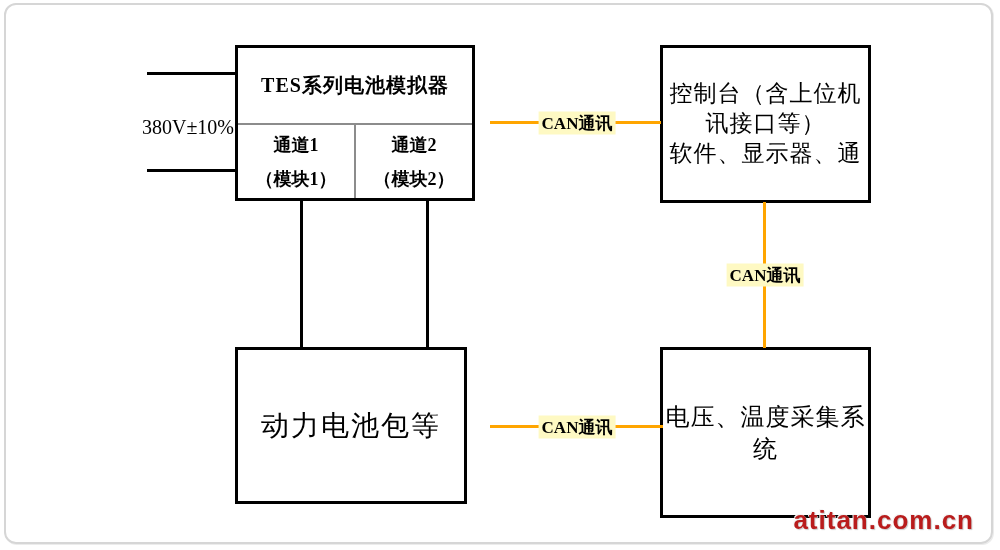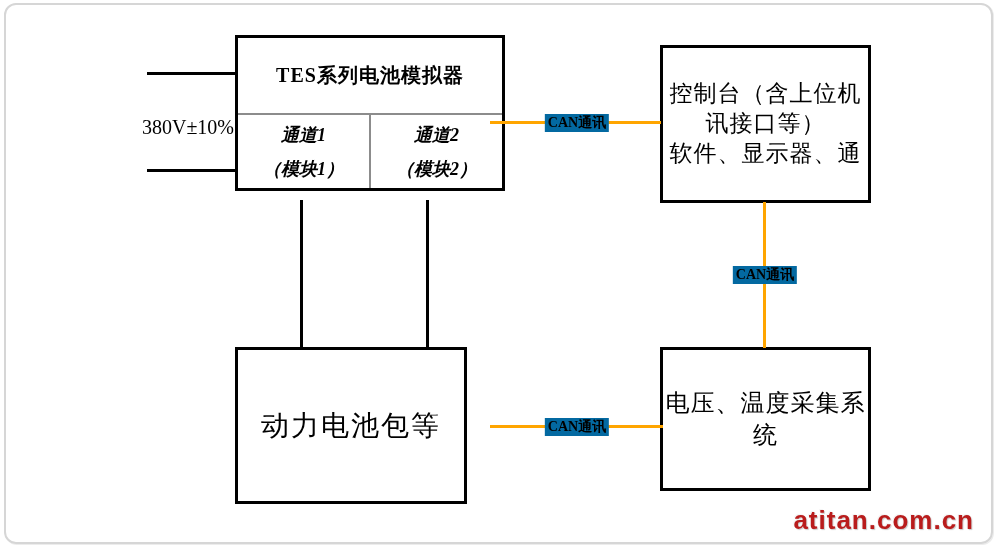--- a/index.html
+++ b/index.html
@@ -10,55 +10,55 @@
   .frame{
     position:absolute;left:4px;top:3px;right:7px;bottom:6px;
     border:2px solid #d6d6d6;border-radius:12px;pointer-events:none;
     box-shadow:1px 1px 0 #ececec;
   }
   .box{
     position:absolute;background:#fff;border:3px solid #000;box-sizing:border-box;
     display:flex;flex-direction:column;align-items:center;justify-content:center;
     text-align:center;
   }
-  .box-tes{left:235px;top:35px;width:270px;height:156px;padding:0;justify-content:flex-start;}
+  .box-tes{left:235px;top:45px;width:240px;height:156px;padding:0;justify-content:flex-start;}
   .tes-title{
     height:75px;width:100%;display:flex;align-items:center;justify-content:center;
     font-weight:bold;font-size:20px;letter-spacing:1px;
   }
   .tes-row{
     width:100%;flex:1;display:flex;border-top:2px solid #8c8c8c;box-sizing:border-box;
   }
   .tes-cell{
     flex:1;display:flex;flex-direction:column;align-items:center;justify-content:center;
-    gap:10px;font-weight:bold;font-size:18px;box-sizing:border-box;font-style:italic;
+    gap:10px;font-weight:bold;font-size:18px;box-sizing:border-box;
   }
   .tes-cell.first{border-right:2px solid #8c8c8c;}
   .box-console{left:660px;top:45px;width:211px;height:158px;font-size:23px;line-height:30px;letter-spacing:1px;}
   .box-battery{left:235px;top:347px;width:232px;height:157px;font-size:28px;letter-spacing:2px;}
-  .box-acq{left:660px;top:347px;width:211px;height:144px;font-size:24px;line-height:32px;letter-spacing:1px;}
+  .box-acq{left:660px;top:347px;width:211px;height:171px;font-size:24px;line-height:32px;letter-spacing:1px;}
 
   .hline,.vline{position:absolute;background:#000;}
   .hline{height:3px;}
   .vline{width:3px;}
   .line-power-top{left:147px;top:72px;width:88px;}
   .line-power-bottom{left:147px;top:169px;width:88px;}
   .line-drop-1{left:300px;top:200px;height:148px;}
   .line-drop-2{left:426px;top:200px;height:148px;}
 
   .oline{position:absolute;background:#ffa500;}
   .oline.h{height:3px;}
   .oline.v{width:3px;}
   .o-top{left:490px;top:121px;width:171px;}
   .o-right{left:763px;top:202px;height:146px;}
   .o-bottom{left:490px;top:425px;width:173px;}
 
   .can-label{
     position:absolute;transform:translate(-50%,-50%);
-    background:#0369a1;padding:0 3px;font-weight:bold;font-size:14px;white-space:nowrap;
+    background:#fef9c3;padding:0 3px;font-weight:bold;font-size:17px;white-space:nowrap;
   }
   .voltage-label{
     position:absolute;left:140px;top:116px;width:96px;text-align:center;
     font-weight:normal;font-size:20px;white-space:nowrap;
   }
   .watermark{
     position:absolute;right:26px;top:505px;
     font-family:"Liberation Sans","DejaVu Sans",sans-serif;
     font-weight:bold;font-size:26px;letter-spacing:1px;color:#b91c1c;
     text-shadow:-1px -1px 0 #f4f4f4,1px 1px 1px #c9c9c9;

